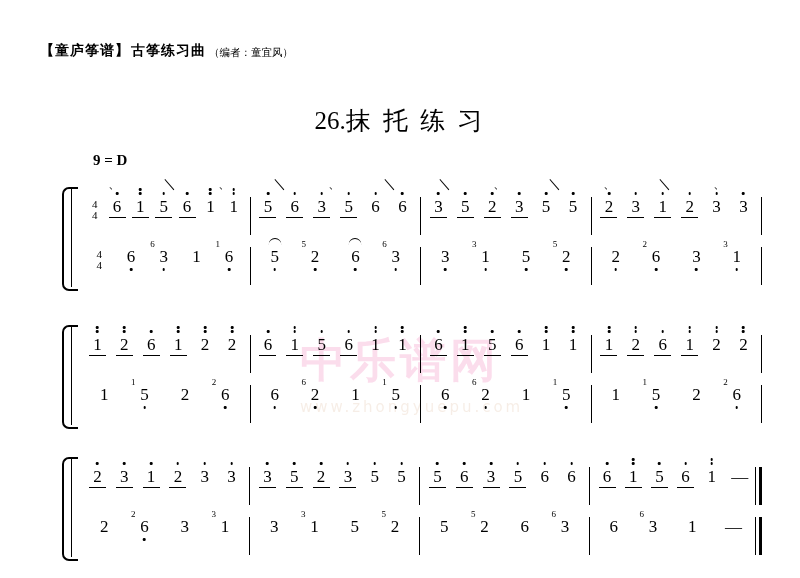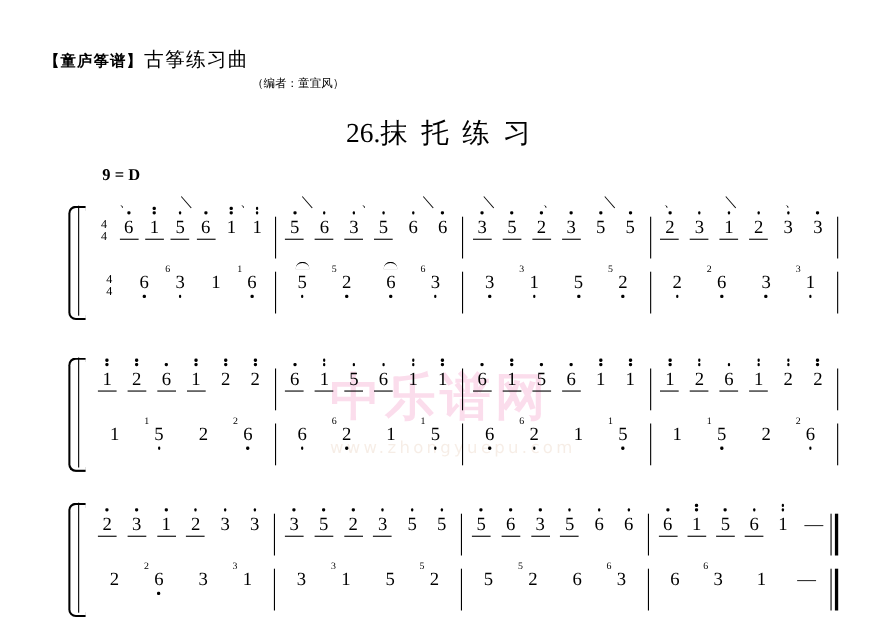--- a/index.html
+++ b/index.html
@@ -31,31 +31,31 @@
     white-space: nowrap;
   }
   .header .bracketed {
     font-family: "DejaVu Sans", sans-serif;
     font-size: 14px;
     font-weight: bold;
     letter-spacing: 1px;
   }
   .header .series {
     font-family: "DejaVu Sans", sans-serif;
-    font-size: 18px;
-    font-weight: normal;
+    font-size: 14px;
+    font-weight: bold;
     letter-spacing: 1px;
     margin-left: 1px;
   }
   .header .author {
     font-family: "DejaVu Sans", sans-serif;
     font-size: 10.5px;
     margin-left: 3px;
     position: relative;
-    top: 19px;
+    top: 1px;
   }
 
   
   .title {
     position: absolute;
     top: 104px;
     left: 0;
     width: 800px;
     text-align: center;
     font-family: "Liberation Serif", serif;

